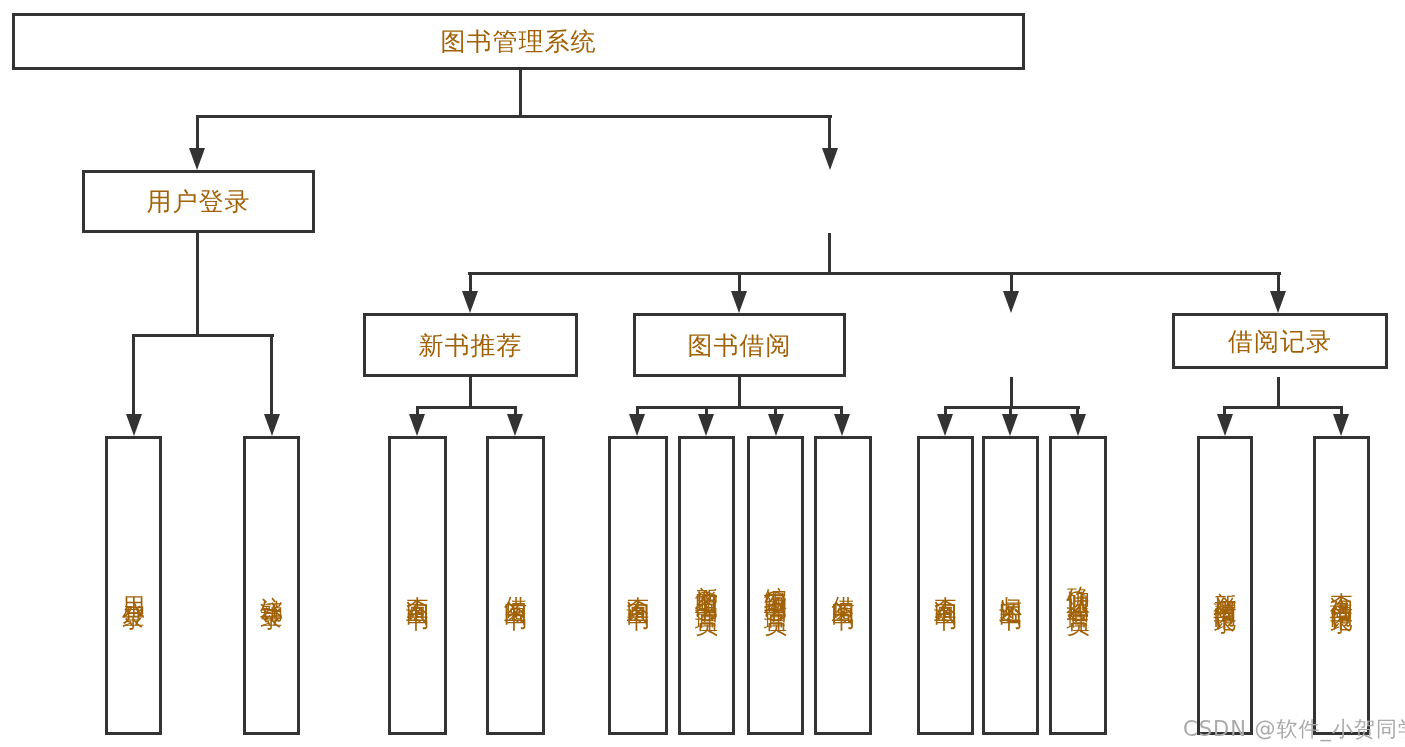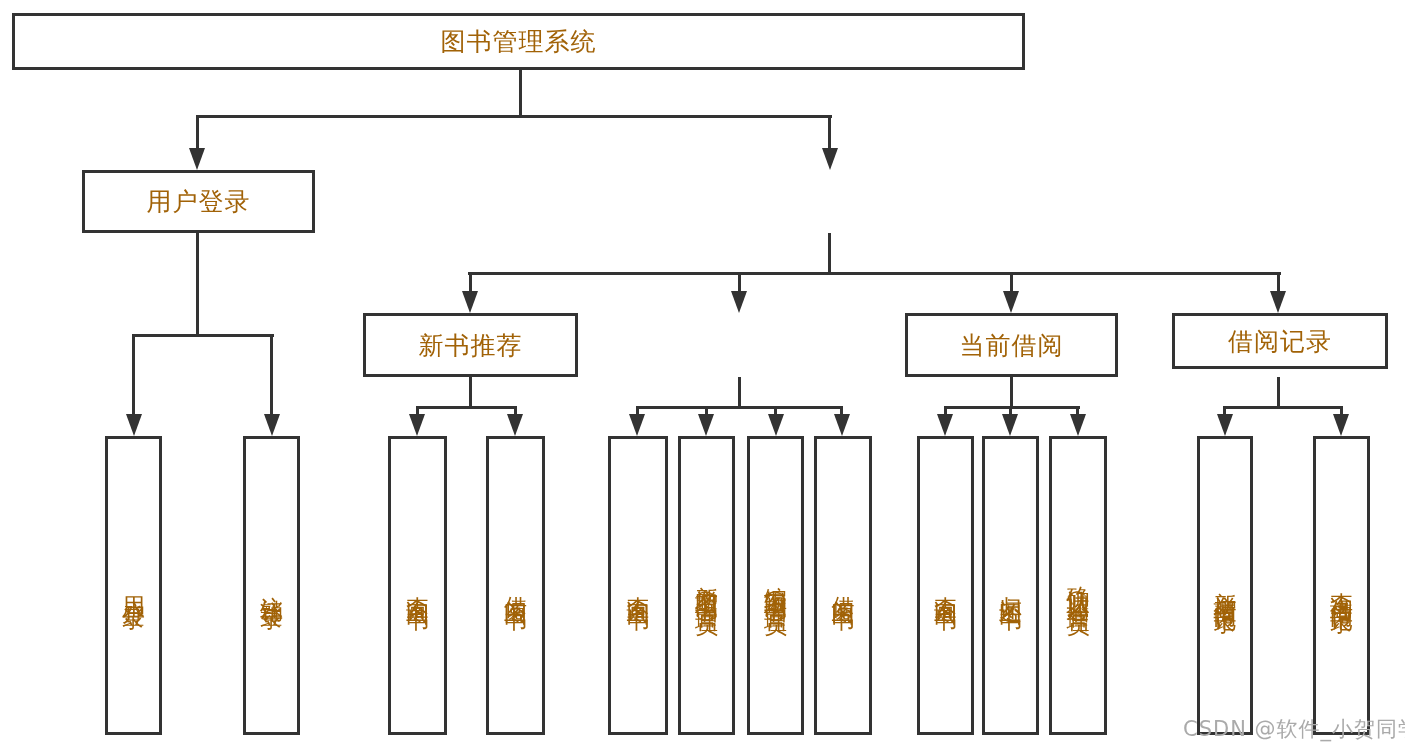--- a/index.html
+++ b/index.html
@@ -75,21 +75,21 @@
   <div class="vline" style="left:469px;top:274px;height:20px"></div>
   <div class="tri" style="left:462px;top:291px"></div>
   <div class="vline" style="left:738px;top:274px;height:20px"></div>
   <div class="tri" style="left:731px;top:291px"></div>
   <div class="vline" style="left:1010px;top:274px;height:20px"></div>
   <div class="tri" style="left:1003px;top:291px"></div>
   <div class="vline" style="left:1277px;top:274px;height:20px"></div>
   <div class="tri" style="left:1270px;top:291px"></div>
 
   <div class="box hbox" style="left:363px;top:313px;width:215px;height:64px">新书推荐</div>
-  <div class="box hbox" style="left:905px;top:313px;width:213px;height:64px">当前借阅</div>
+  <div class="box hbox" style="left:633px;top:313px;width:213px;height:64px">图书借阅</div>
   <div class="box hbox" style="left:1172px;top:313px;width:216px;height:56px">借阅记录</div>
 
   <div class="vline" style="left:469px;top:377px;height:31px"></div>
   <div class="hline" style="left:416px;top:406px;width:101px"></div>
   <div class="vline" style="left:738px;top:377px;height:31px"></div>
   <div class="hline" style="left:636px;top:406px;width:207px"></div>
   <div class="vline" style="left:1010px;top:377px;height:31px"></div>
   <div class="hline" style="left:944px;top:406px;width:136px"></div>
   <div class="vline" style="left:1277px;top:377px;height:31px"></div>
   <div class="hline" style="left:1223px;top:406px;width:120px"></div>

